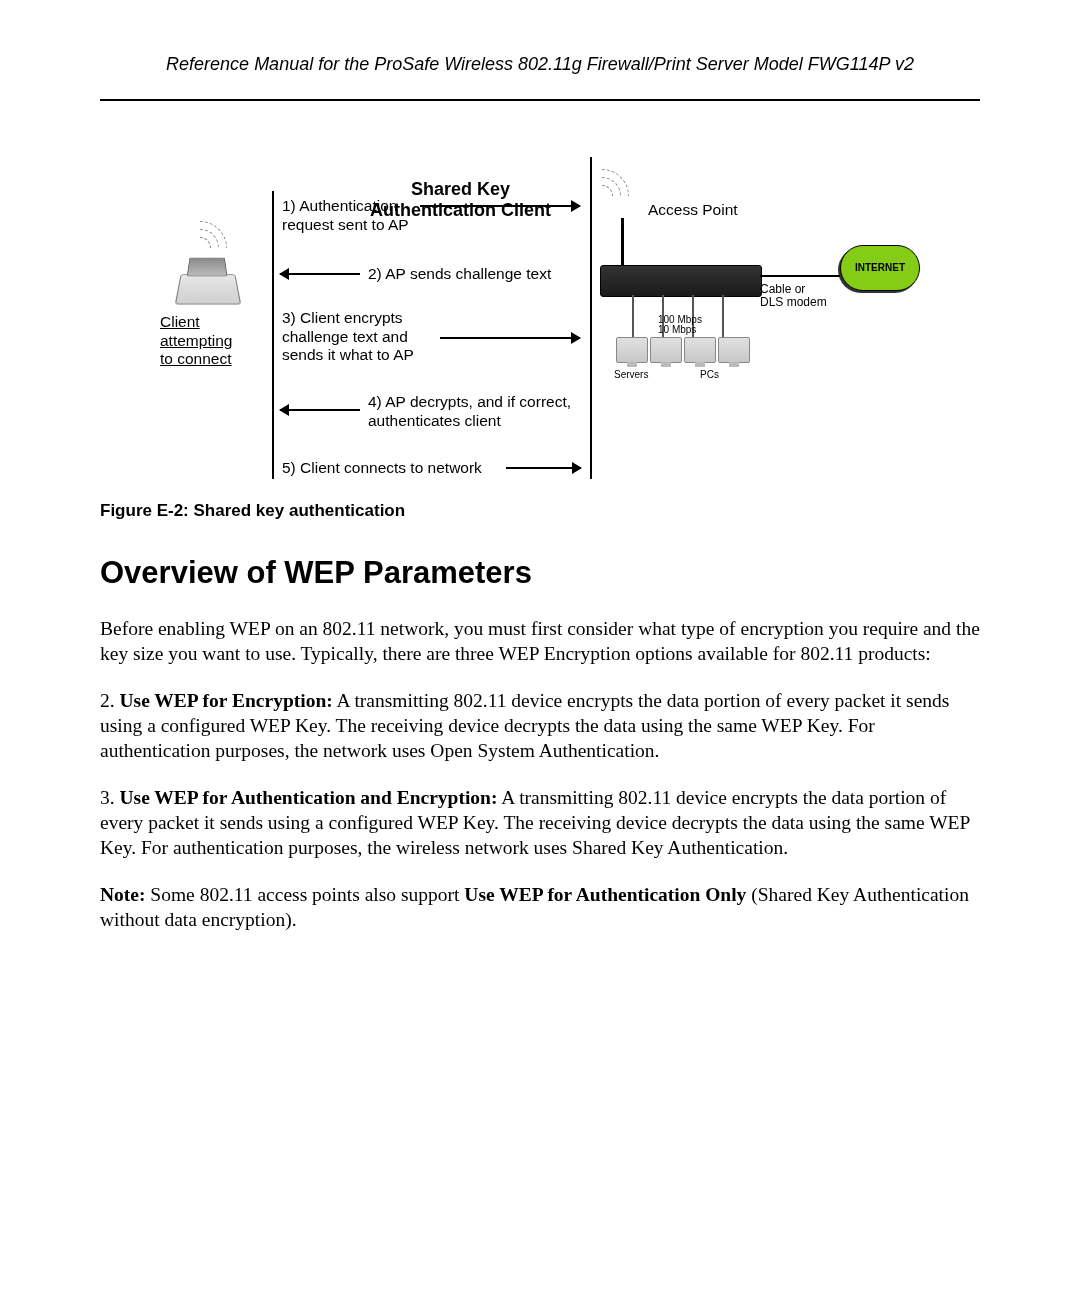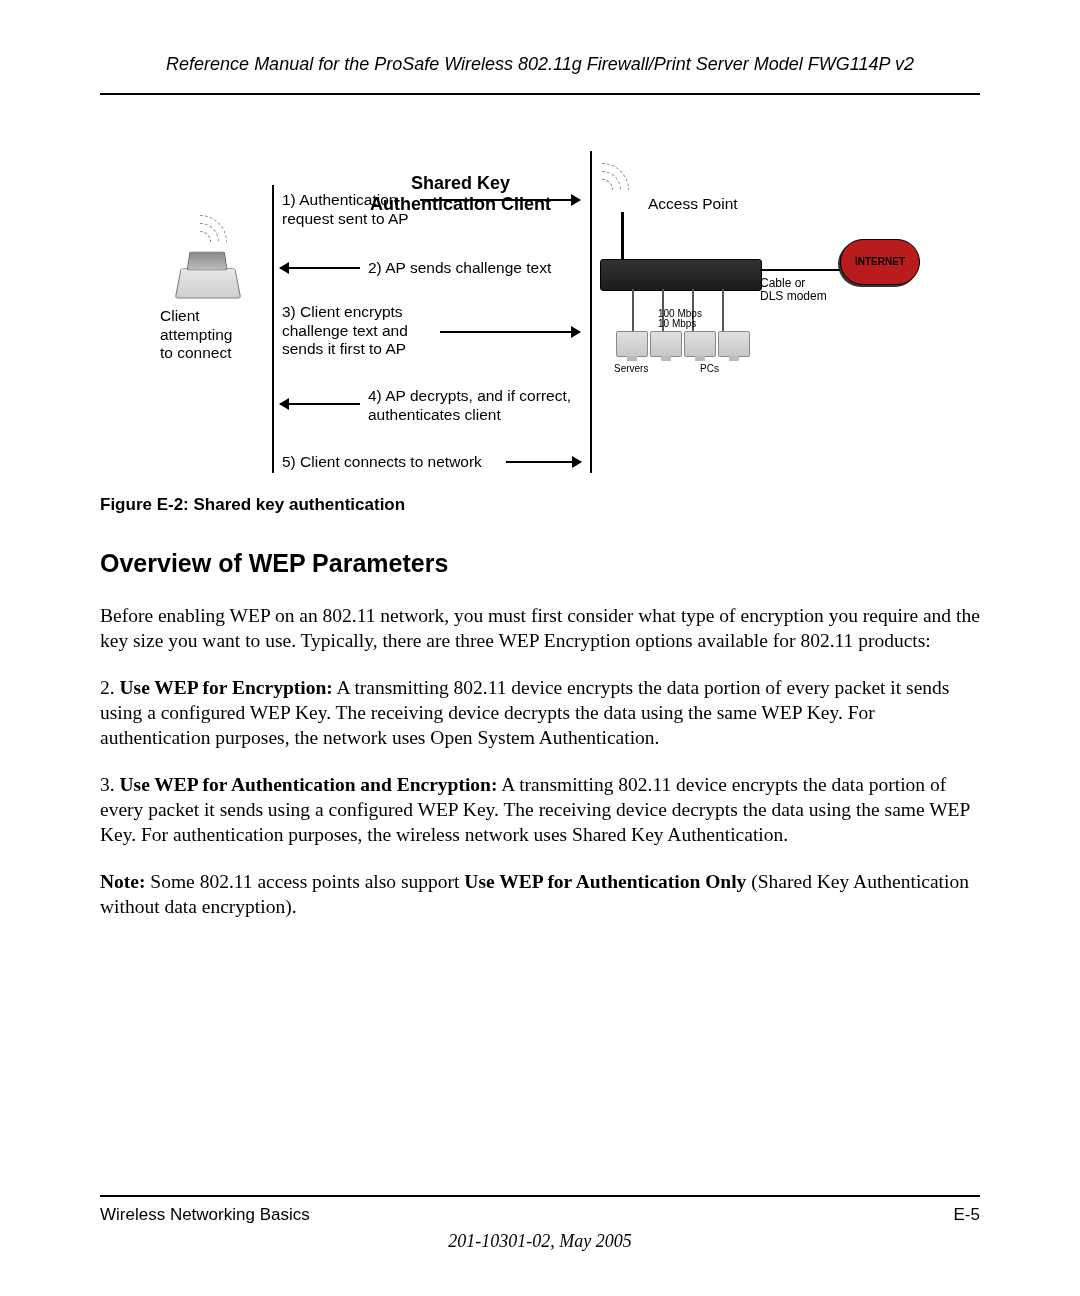--- a/index.html
+++ b/index.html
@@ -15,21 +15,21 @@
     height: 1296px;
     position: relative;
     box-sizing: border-box;
     padding: 54px 100px 40px 100px;
   }
   .running-header {
     font-style: italic;
     font-family: Arial, Helvetica, sans-serif;
     font-size: 18px;
     text-align: center;
-    padding-bottom: 18px;
+    padding-bottom: 24px;
     border-bottom: 2px solid #000;
     margin-bottom: 36px;
   }
   .figure-area {
     width: 760px;
     height: 350px;
     margin: 0 auto 14px auto;
     position: relative;
     font-family: "Myriad Pro", "Segoe UI", Arial, sans-serif;
   }
@@ -51,21 +51,21 @@
   }
   .caption {
     font-family: Arial, Helvetica, sans-serif;
     font-weight: bold;
     font-size: 17px;
     margin: 6px 0 34px 0;
   }
   h2.section {
     font-family: Arial, Helvetica, sans-serif;
     font-weight: bold;
-    font-size: 25px;
+    font-size: 31px;
     margin: 0 0 26px 0;
   }
   p.body {
     font-size: 19.5px;
     line-height: 1.28;
     margin: 0 0 22px 0;
     text-align: left;
   }
   .footer {
     position: absolute;
@@ -116,21 +116,21 @@
   .laptop::before{
     content:""; position:absolute; left:6px; top:-30px; width:42px; height:30px;
     background:linear-gradient(#888,#bbb); border:1px solid #666; border-radius:2px;
   }
   .pc {
     position:absolute; width:30px; height:24px; background:linear-gradient(#e0e0e0,#c8c8c8);
     border:1px solid #888; border-radius:2px;
   }
   .pc::after{content:"";position:absolute;left:10px;top:24px;width:10px;height:5px;background:#bbb;}
   .cloud {
-    position:absolute; width:78px; height:44px; background:#b91c1c; border:1.5px solid #000;
+    position:absolute; width:78px; height:44px; background:#84cc16; border:1.5px solid #000;
     border-radius: 26px;
     box-shadow: -2px 2px 0 #333;
   }
   .cloud-label{
     position:absolute; font-size:10px; font-weight:bold; top:16px; width:78px; text-align:center;
     font-family: Arial, sans-serif;
   }
   .tiny { font-size: 10px; font-family: Arial, sans-serif; position:absolute; }
   .radio {
     position:absolute; width:40px; height:30px;
@@ -156,21 +156,21 @@
 
     <div class="vline" style="left:112px; top:54px; height:288px;"></div>
     <div class="vline" style="left:430px; top:20px; height:322px;"></div>
 
     <div class="radio" style="left:40px; top:80px;">
       <span style="width:10px;height:10px;left:0;top:20px;"></span>
       <span style="width:18px;height:18px;left:0;top:12px;"></span>
       <span style="width:26px;height:26px;left:0;top:4px;"></span>
     </div>
     <div class="laptop" style="left:18px; top:132px;"></div>
-    <div class="fig-label" style="left:0px; top:176px; text-align:left;">
+    <div class="fig-label" style="left:0px; top:176px; text-align:left;text-decoration:underline;">
       <span>Client</span><br>
       <span>attempting</span><br>
       <span>to connect</span>
     </div>
 
     <div class="radio" style="left:442px; top:28px;">
       <span style="width:10px;height:10px;left:0;top:20px;"></span>
       <span style="width:18px;height:18px;left:0;top:12px;"></span>
       <span style="width:26px;height:26px;left:0;top:4px;"></span>
     </div>
@@ -207,21 +207,21 @@
       <span>request sent to AP</span>
     </div>
     <div class="arrow-r" style="left:260px; top:68px; width:160px;"></div>
 
     <div class="arrow-l" style="left:120px; top:136px; width:80px;"></div>
     <div class="fig-label" style="left:208px; top:128px;">2) AP sends challenge text</div>
 
     <div class="fig-label" style="left:122px; top:172px;">
       <span>3) Client encrypts</span><br>
       <span>challenge text and</span><br>
-      <span>sends it first to AP</span>
+      <span>sends it what to AP</span>
     </div>
     <div class="arrow-r" style="left:280px; top:200px; width:140px;"></div>
 
     <div class="arrow-l" style="left:120px; top:272px; width:80px;"></div>
     <div class="fig-label" style="left:208px; top:256px;">
       <span>4) AP decrypts, and if correct,</span><br>
       <span>authenticates client</span>
     </div>
 
     <div class="fig-label" style="left:122px; top:322px;">5) Client connects to network</div>
@@ -241,22 +241,14 @@
   </p>
 
   <p class="body">
     3. <b>Use WEP for Authentication and Encryption:</b><span> A transmitting 802.11 device encrypts the data portion of every packet it sends using a configured WEP Key. The receiving device decrypts the data using the same WEP Key. For authentication purposes, the wireless network uses Shared Key Authentication.</span>
   </p>
 
   <p class="body">
     <b>Note:</b><span> Some 802.11 access points also support </span><b>Use WEP for Authentication Only</b><span> (Shared Key Authentication without data encryption).</span>
   </p>
 
-  <div class="footer">
-    <div class="footer-rule"></div>
-    <div class="footer-row">
-      <span>Wireless Networking Basics</span>
-      <span>E-5</span>
-    </div>
-    <div class="footer-date">201-10301-02, May 2005</div>
-  </div>
 
 </div>
 
 </body></html>

